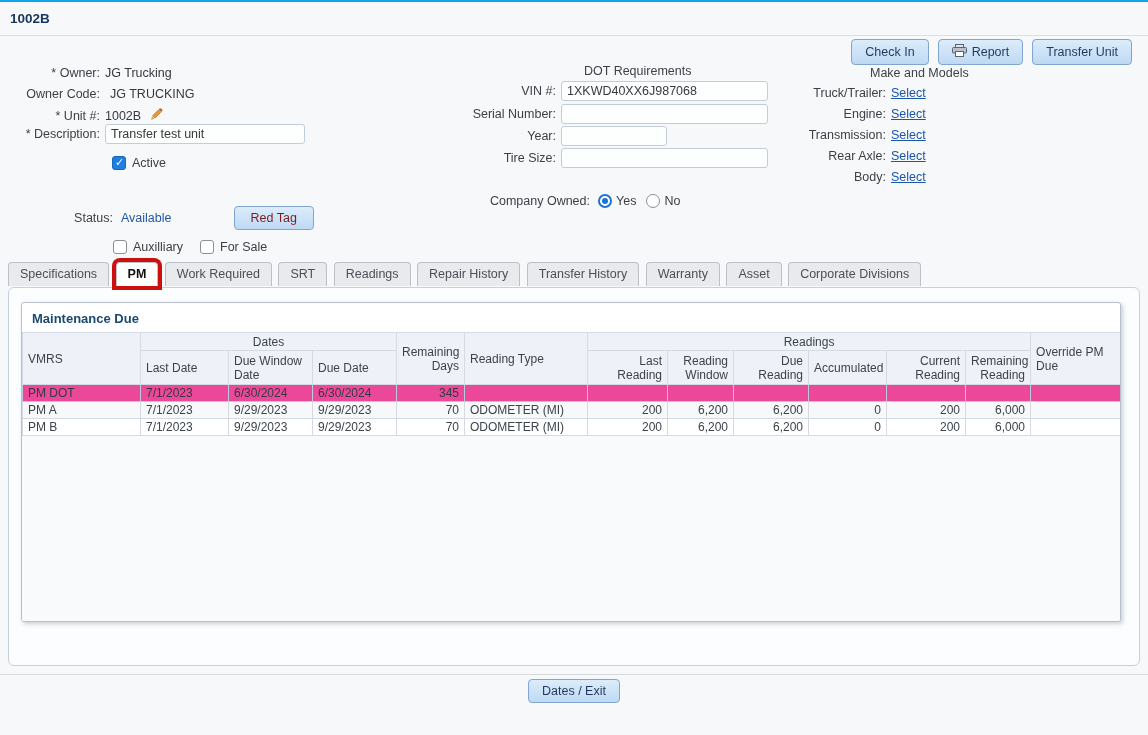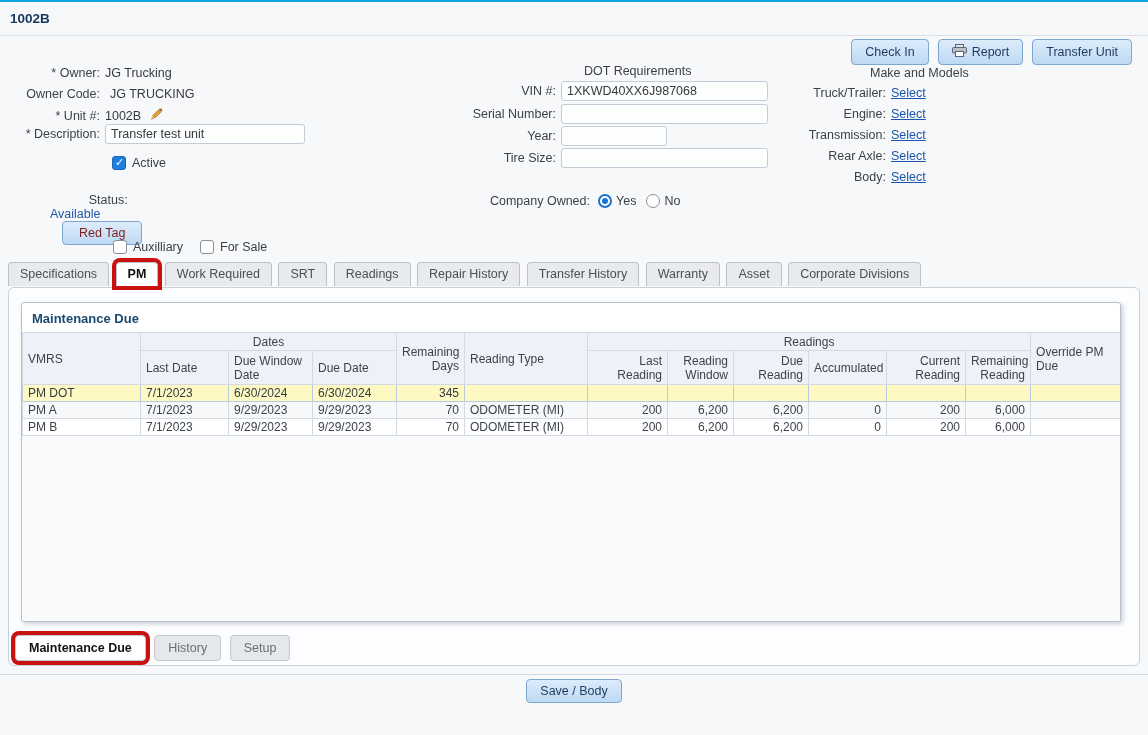--- a/index.html
+++ b/index.html
@@ -94,21 +94,21 @@
   }
   .table-title { padding:8px 10px 6px; font-weight:bold; font-size:13px; color:#1a4971; }
   table { border-collapse:collapse; table-layout:fixed; width:100%; font-size:12px; }
   th, td { border:1px solid #d4dae3; padding:1px 5px; font-weight:normal; color:#3d434b; overflow:hidden; }
   thead th { background:#eef1f7; }
   th.group { text-align:center; height:18px; }
   th.hl { text-align:left; }
   th.hr { text-align:right; }
   .sub th { height:34px; vertical-align:middle; }
   tbody td { height:17px; background:#fff; }
-  tbody tr.sel td { background:#fef9c3; border-color:#b9cbe0; color:#333a44; }
+  tbody tr.sel td { background:#ec4899; border-color:#b9cbe0; color:#333a44; }
   tbody tr.alt td { background:#f7f8f9; }
   td.num { text-align:right; }
   .filler { flex:1; background:#f9fafc; }
 
   .bottom-tabs { position:absolute; left:6px; bottom:4px; }
   .btab {
     display:inline-block; padding:5px 13px; margin-right:5px;
     background:#e5e7ea; border:1px solid #c4c8cd; border-radius:4px;
     color:#6b7075; cursor:pointer; font-size:12.5px;
   }
@@ -169,21 +169,21 @@
       </span>
     </div>
     <div class="frow" style="top:88px; left:0;">
       <span class="flabel left-label">* Description:</span>
       <input class="tinput" style="width: 200px;" value="Transfer test unit">
     </div>
     <div class="frow" style="top:120px; left:112px;">
       <span class="cb checked"></span>
       <span class="cb-label">Active</span>
     </div>
-    <div class="frow" style="top:157px; left:0;flex-direction:column;">
+    <div class="frow" style="top:170px; left:0;">
       <span class="flabel" style="width:113px;">Status:</span>
       <span class="status-val">Available</span>
       <button class="btn redtag" style="margin-left:62px;">
         <span>Red Tag</span>
       </button>
     </div>
     <div class="frow" style="top:204px; left:113px;">
       <span class="cb"></span>
       <span class="cb-label">Auxilliary</span>
       <span class="cb" style="margin-left:17px;"></span>
@@ -342,27 +342,22 @@
             <td class="num">0</td>
             <td class="num">200</td>
             <td class="num">6,000</td>
             <td></td>
           </tr>
         </tbody>
       </table>
       <div class="filler"></div>
     </div>
 
-    <div class="bottom-tabs">
-      <span class="btab active">Maintenance Due</span>
-      <span class="btab">History</span>
-      <span class="btab">Setup</span>
-    </div>
   </div>
 
   <hr class="footer-rule">
   <div class="footer">
     <button class="btn">
-      <span>Save / Body</span>
+      <span>Dates / Exit</span>
     </button>
   </div>
 
 </div>
 
 </body></html>

